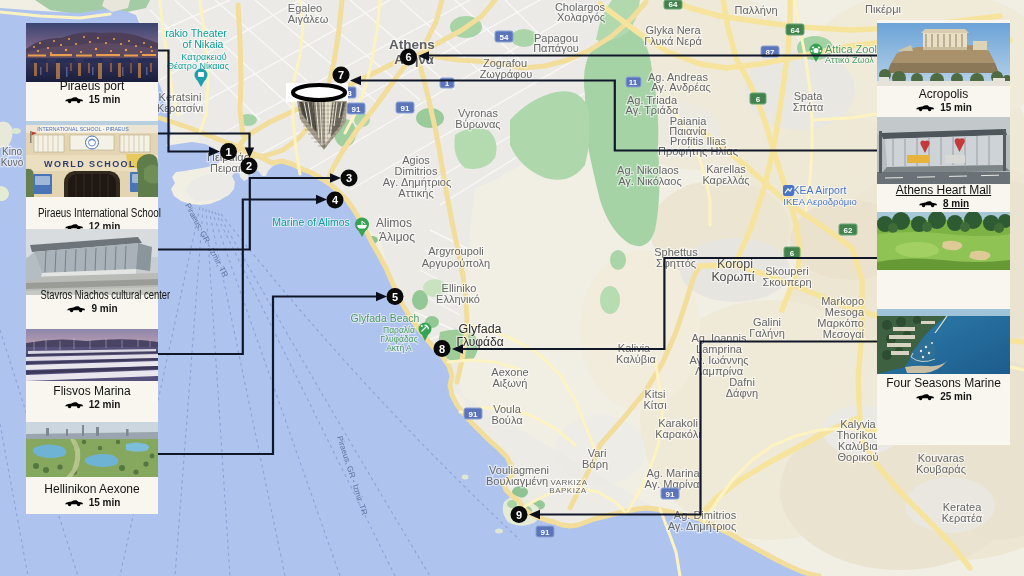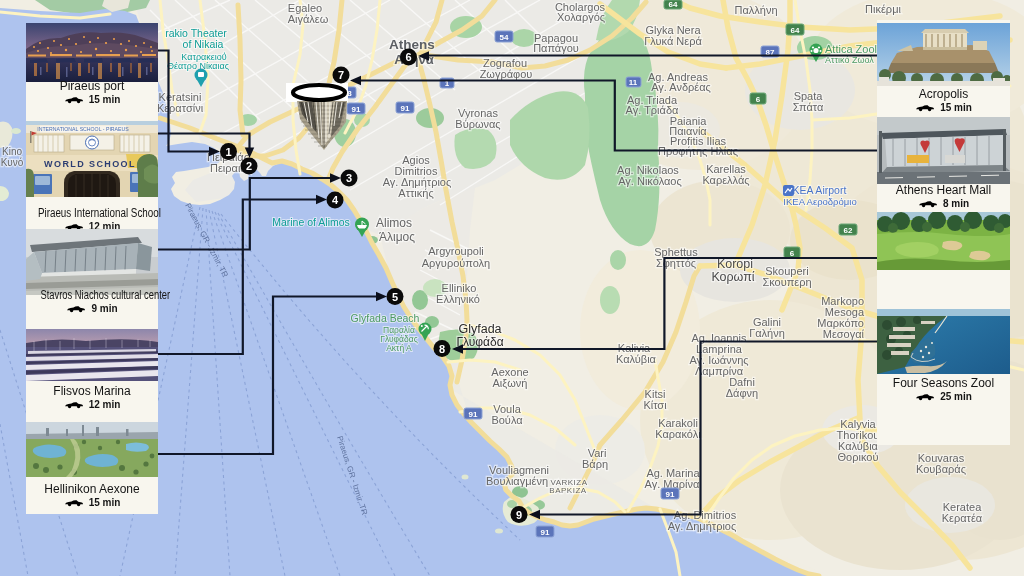--- a/index.html
+++ b/index.html
@@ -736,21 +736,21 @@
         <rect x="68" y="38" width="20" height="8" fill="#d8d8d4"></rect>
     <path d="M10,50 L126,48 L133,54 L4,57 Z" fill="#7e8589"></path>
     <rect x="0" y="55" width="133" height="12" fill="#6b7277"></rect>
     <g stroke="#e8e8e4" stroke-width="1">
           <path d="M8,61 L26,60.6 M40,60.2 L58,59.8 M72,59.4 L90,59 M104,58.6 L122,58.2"></path>
         </g>
     <rect x="2" y="14" width="3" height="42" fill="#555c60"></rect>
         <rect x="126" y="12" width="3" height="42" fill="#555c60"></rect>
   </svg>
 
-  <div class="cap" style="top:164px;">
+  <div class="cap" style="top:164px;text-decoration:underline;">
         <div class="t1">Athens Heart Mall</div>
         <div class="t2"><span class="carw"><svg width="20" height="9" viewBox="0 0 20 9">
               <path d="M1,6.2 Q1.5,4.4 4.5,3.9 L7.5,3.4 Q10,1.7 12.6,2.3 L14.2,3.7 L17.8,4.6 Q19,5 19,6.2 Z" fill="#000"></path>
               <circle cx="5.6" cy="6.6" r="1.7" fill="#000"></circle>
               <circle cx="14.6" cy="6.6" r="1.7" fill="#000"></circle>
             </svg></span>8 min</div>
       </div>
 
   <svg width="133" height="58" viewBox="0 0 133 58" style="position:absolute;top:192px;left:0" preserveAspectRatio="none">
     <rect width="133" height="58" fill="#7cb344"></rect>
@@ -815,21 +815,21 @@
           <circle cx="52" cy="44" r="1.2"></circle>
           <circle cx="46" cy="48" r="1.2"></circle>
           <circle cx="55" cy="34" r="1"></circle>
         </g>
     <path d="M28,58 Q40,56 50,57 Q64,58 70,52 Q62,62 48,64 L30,64 Z" fill="#c9bfa4"></path>
     <path d="M70,7 Q64,16 58,24" stroke="#e8e4d4" stroke-width="1.2" fill="none"></path>
     <path d="M36,44 L34,48 Q44,56 58,50" stroke="#e8e4d4" stroke-width="1" fill="none" opacity="0.8"></path>
   </svg>
 
   <div class="cap" style="top:357px;">
-        <div class="t1">Four Seasons Zool</div>
+        <div class="t1">Four Seasons Marine</div>
         <div class="t2"><span class="carw"><svg width="20" height="9" viewBox="0 0 20 9">
               <path d="M1,6.2 Q1.5,4.4 4.5,3.9 L7.5,3.4 Q10,1.7 12.6,2.3 L14.2,3.7 L17.8,4.6 Q19,5 19,6.2 Z" fill="#000"></path>
               <circle cx="5.6" cy="6.6" r="1.7" fill="#000"></circle>
               <circle cx="14.6" cy="6.6" r="1.7" fill="#000"></circle>
             </svg></span>25 min</div>
       </div>
 </div>
 </div>
 
 </body></html>

